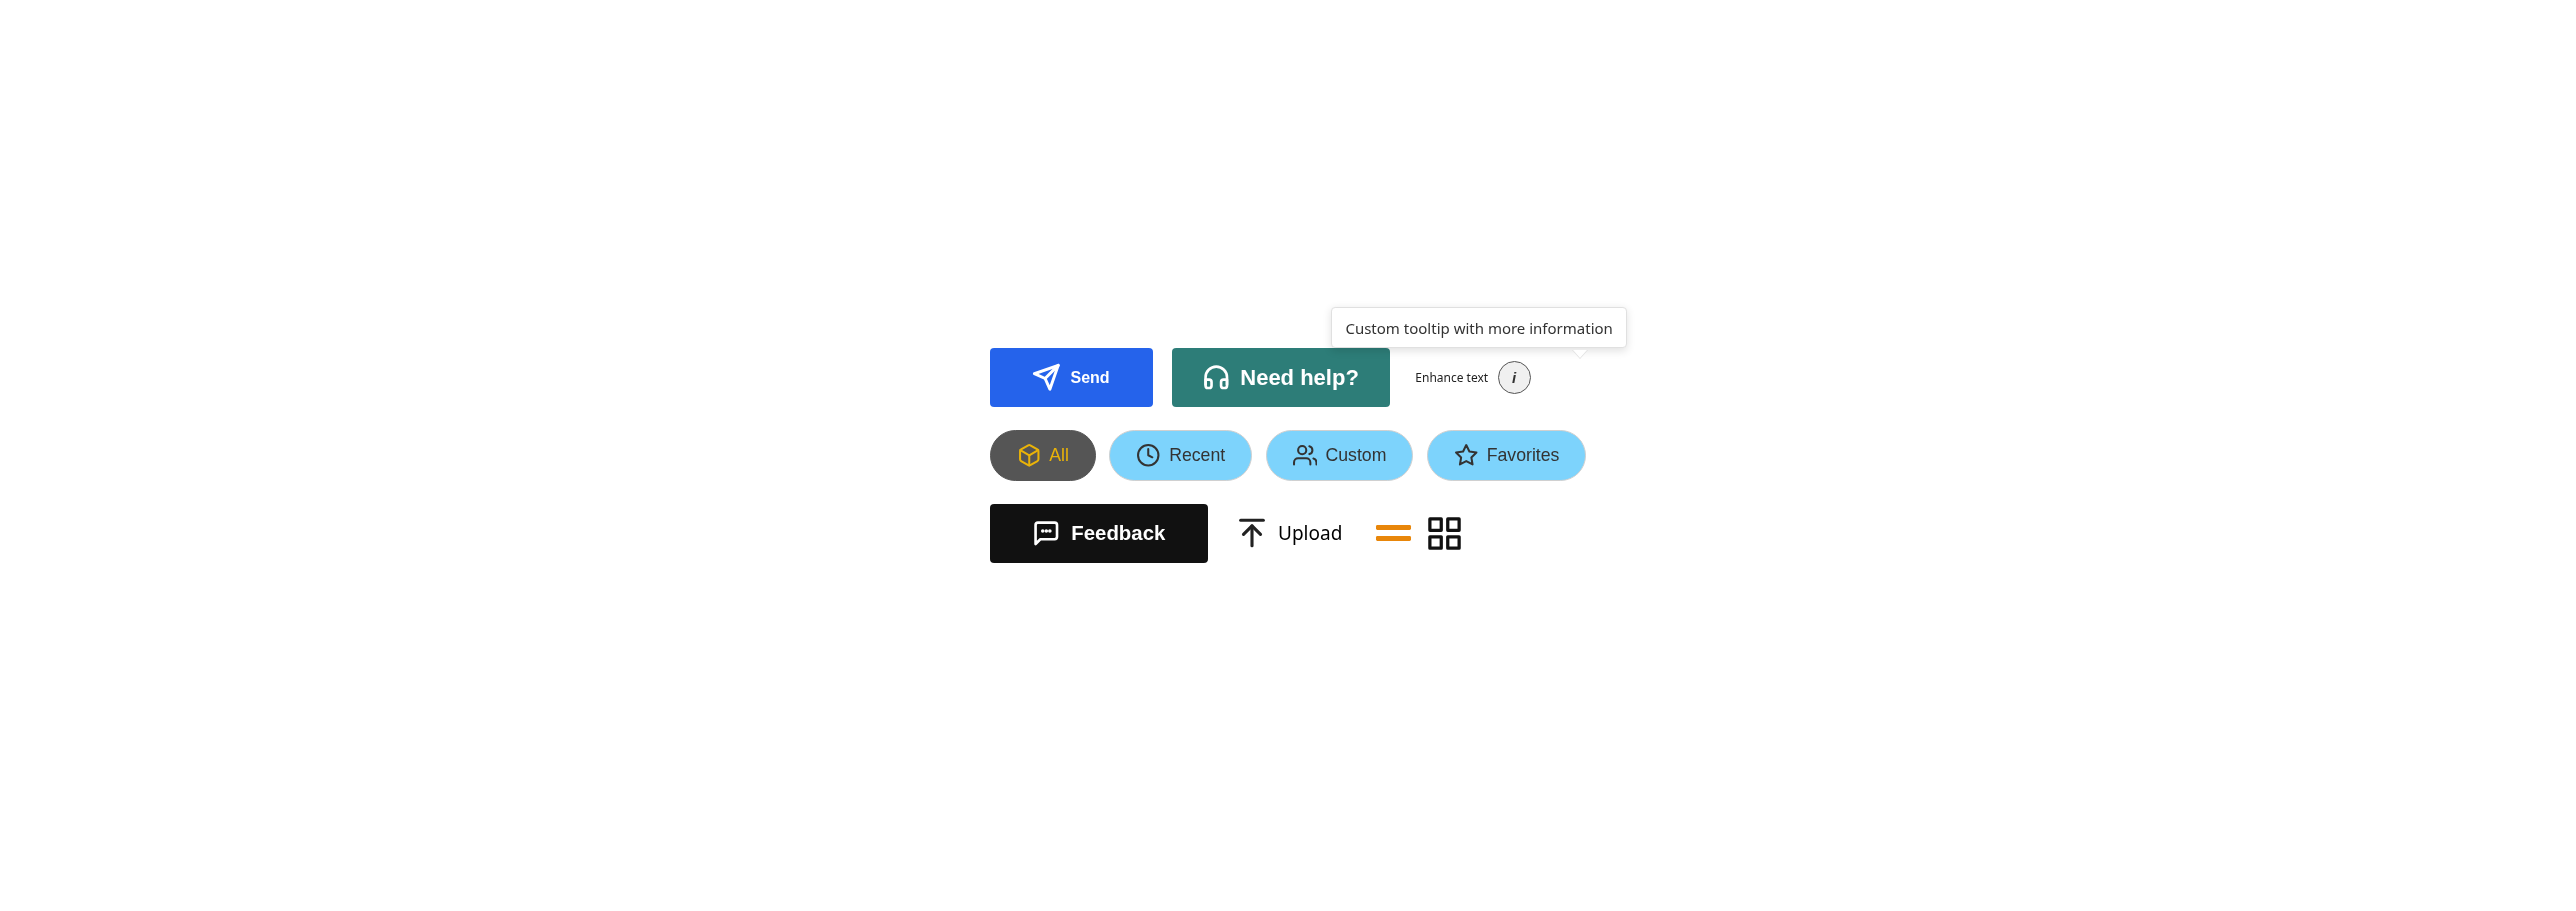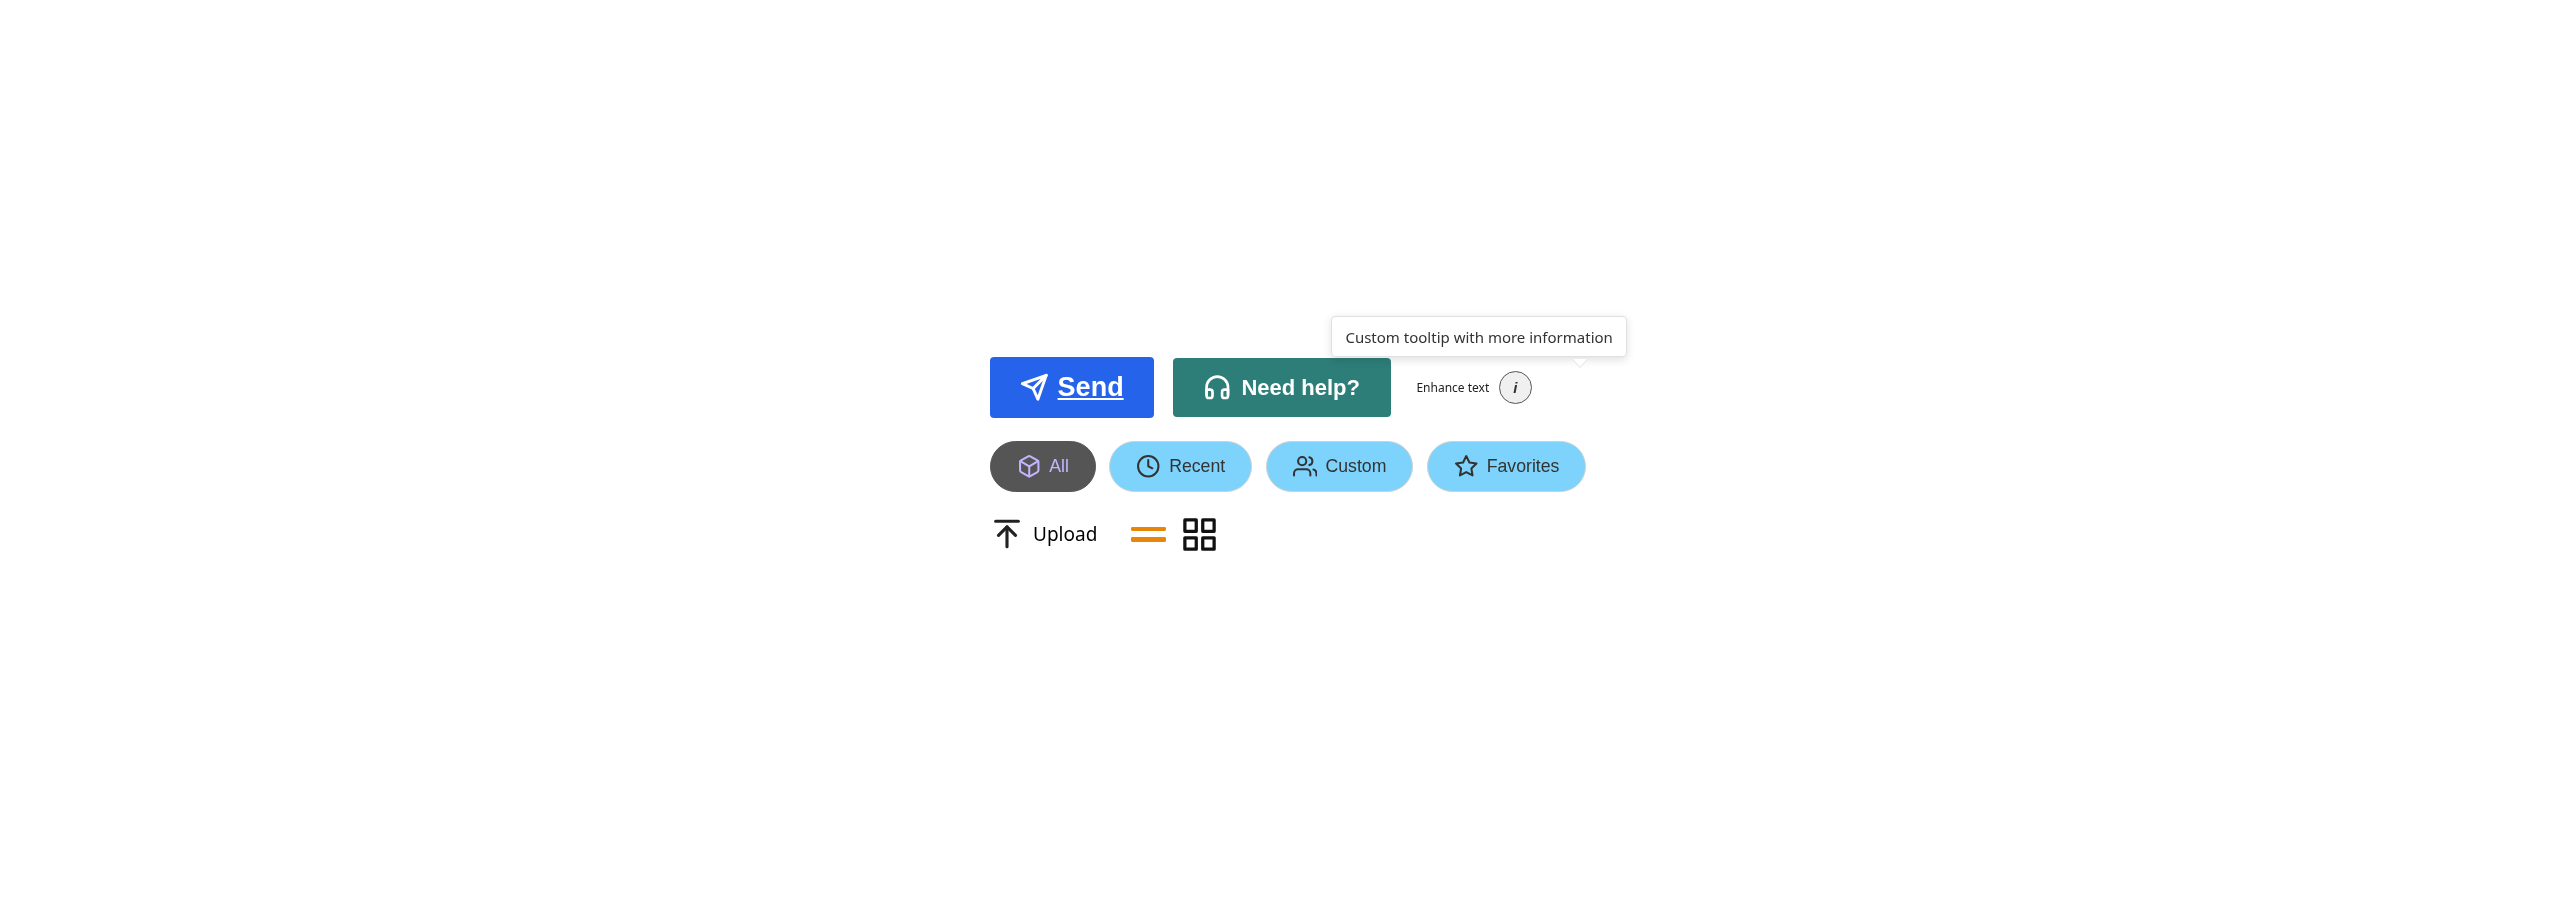--- a/index.html
+++ b/index.html
@@ -80,26 +80,25 @@
 
     .btn-send {
       display: flex;
       align-items: center;
       gap: 9.5px;
       background: #2563eb;
       color: #ffffff;
       border: none;
       border-radius: 4.1px;
       padding: 15px 30px;
-      font-size: 27px;
+      font-size: 16px;
       font-weight: 600;
       cursor: pointer;
       min-width: 163px;
       justify-content: center;
-      text-decoration: underline;
     }
 
     .btn-help {
       display: flex;
       align-items: center;
       gap: 9.5px;
       background: #2d7d78;
       color: #ffffff;
       border: none;
       border-radius: 4.1px;
@@ -155,21 +154,21 @@
       font-size: 17.7px;
       font-weight: 500;
       cursor: pointer;
       border: 0.7px solid #d0d0d0;
       background: #7dd3fc;
       color: #333;
     }
 
     .filter-btn.active {
       background: #555555;
-      color: #c4b5fd;
+      color: #eab308;
       border-color: #555555;
     }
 
     
     .row-3 {
       display: flex;
       align-items: center;
       gap: 27px;
     }
 
@@ -323,20 +322,30 @@
       <svg class="icon-sm" viewBox="0 0 24 24" fill="none" stroke="currentColor" stroke-width="2" stroke-linecap="round" stroke-linejoin="round">
         <polygon points="12 2 15.09 8.26 22 9.27 17 14.14 18.18 21.02 12 17.77 5.82 21.02 7 14.14 2 9.27 8.91 8.26 12 2"></polygon>
       </svg>
       <span>Favorites</span>
     </button>
 
   </div>
 
   <div class="row-3">
 
+    <button class="btn-feedback">
+
+      <svg class="icon-md" viewBox="0 0 24 24" fill="none" stroke="white" stroke-width="2.2" stroke-linecap="round" stroke-linejoin="round">
+        <path d="M21 15a2 2 0 0 1-2 2H7l-4 4V5a2 2 0 0 1 2-2h14a2 2 0 0 1 2 2z"></path>
+        <line x1="9" y1="10" x2="9" y2="10" stroke-width="3"></line>
+        <line x1="12" y1="10" x2="12" y2="10" stroke-width="3"></line>
+        <line x1="15" y1="10" x2="15" y2="10" stroke-width="3"></line>
+      </svg>
+      <span>Feedback</span>
+    </button>
 
     <div class="upload-group">
 
       <svg class="icon-lg" viewBox="0 0 24 24" fill="none" stroke="#222" stroke-width="2.2" stroke-linecap="round" stroke-linejoin="round">
         <line x1="4" y1="3" x2="20" y2="3"></line>
         <line x1="12" y1="21" x2="12" y2="7"></line>
         <polyline points="6 13 12 7 18 13"></polyline>
       </svg>
       <span class="upload-label">Upload</span>
     </div>

